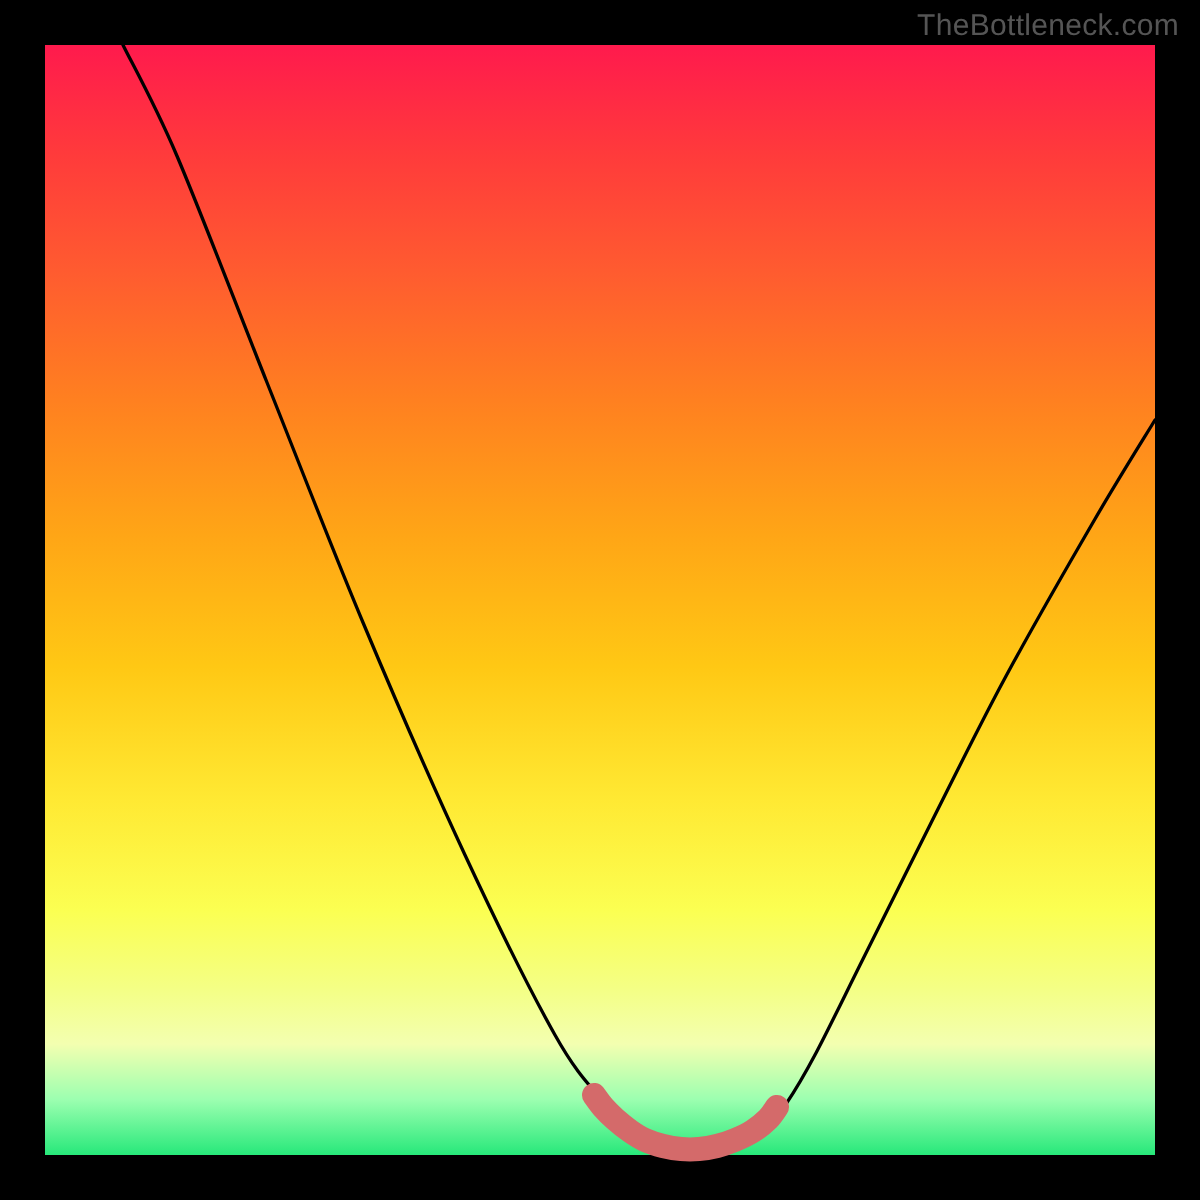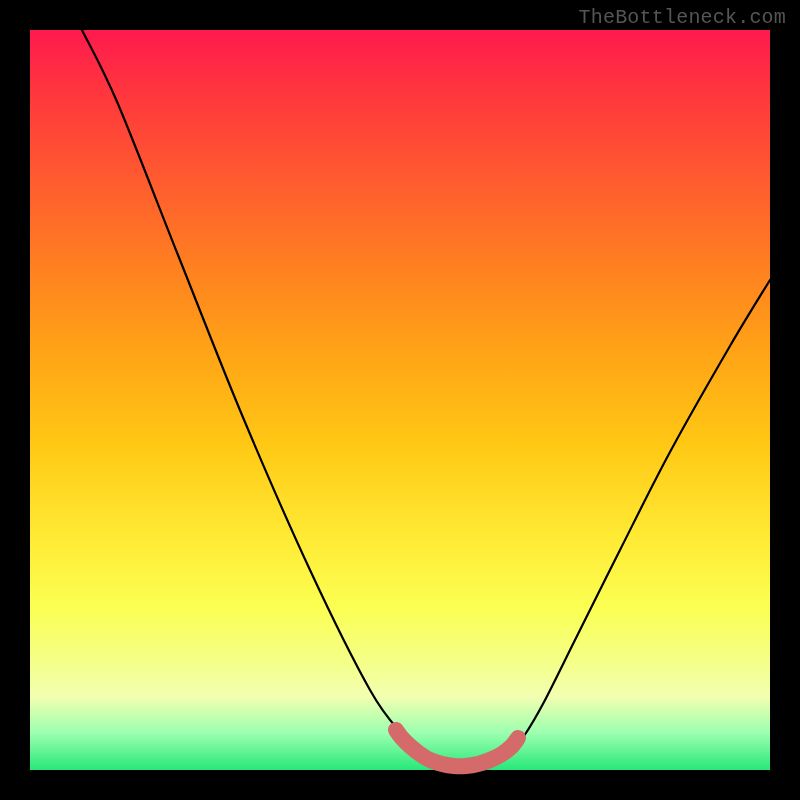--- a/index.html
+++ b/index.html
@@ -34,21 +34,21 @@
       #f4ff85 85%,
       #f3ffb0 90%,
       #9cffb0 95%,
       #27e87a 100%
     );
   }
   .watermark {
     position: absolute;
     top: 6px;
     right: 14px;
-    font-family: Liberation Mono, monospace;
+    font-family: Liberation Sans, sans-serif;
     font-size: 20px;
     color: #555;
     letter-spacing: 0.2px;
   }
   svg.curves {
     position: absolute;
     left: 0;
     top: 0;
     width: 740px;
     height: 740px;

